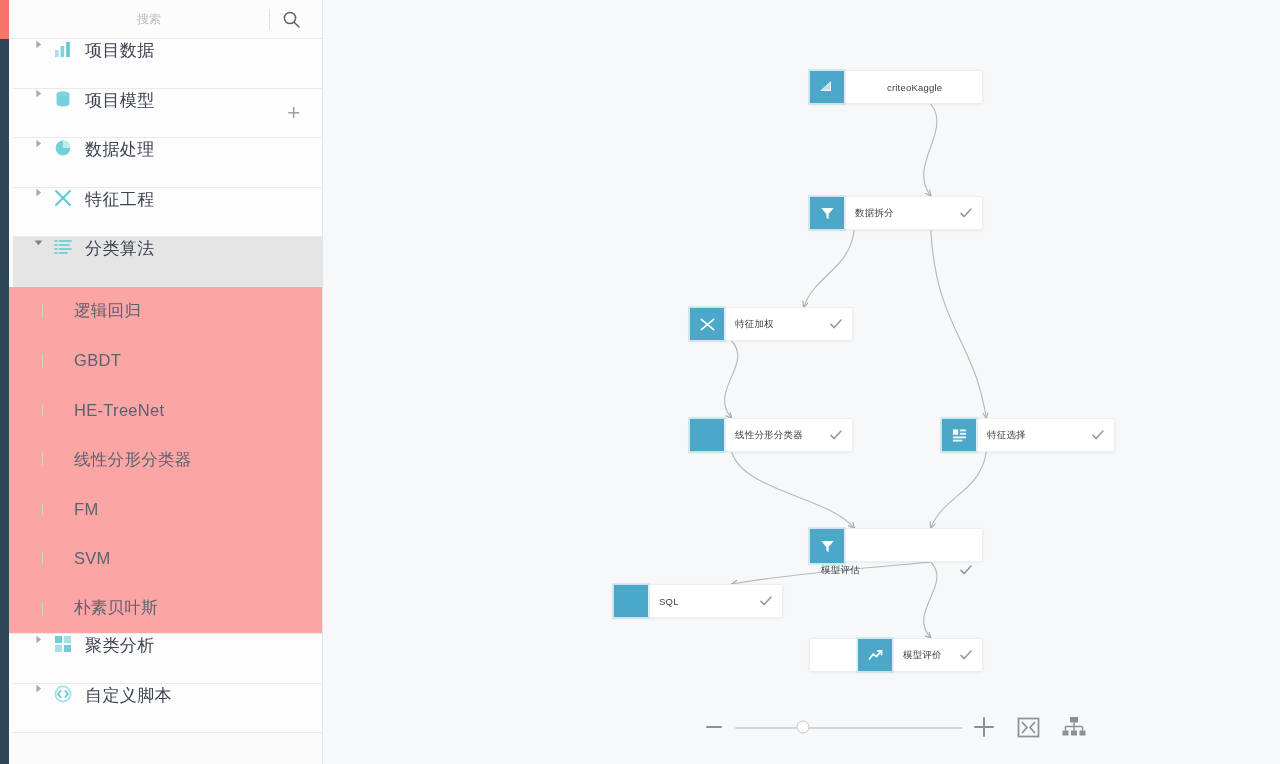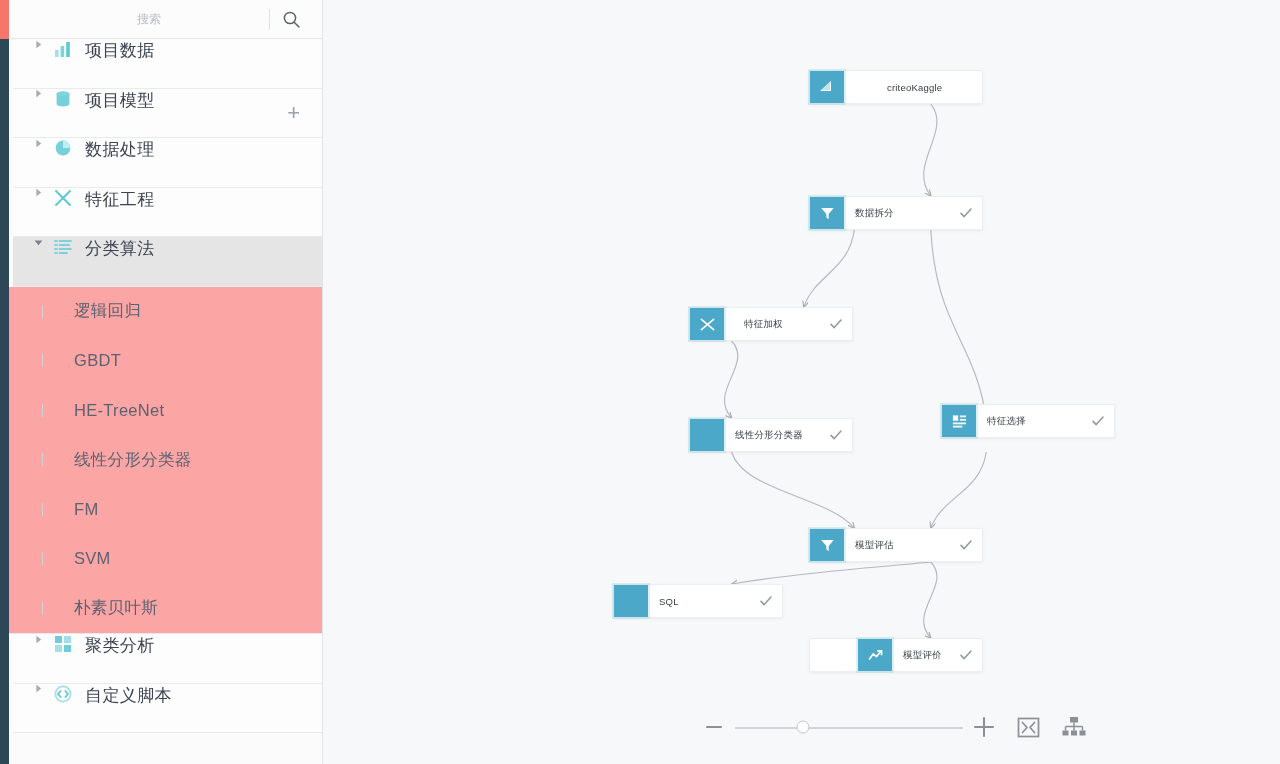--- a/index.html
+++ b/index.html
@@ -417,21 +417,21 @@
           </div>
           <div class="node-body">
             <span class="node-title">数据拆分</span>
             <span class="node-status">
               <svg width="14" height="14" viewBox="0 0 14 14" fill="none" stroke="#8f979f" stroke-width="1.5" stroke-linecap="round" stroke-linejoin="round">
                 <path d="M2 7.4 L5.2 10.6 L12 3"></path>
               </svg>
             </span>
           </div>
         </div>
-        <div class="node" style="left: 366px; top: 307px; width: 164px; gap: 9px;">
+        <div class="node" style="left: 366px; top: 307px; width: 164px;">
           <div class="node-badge">
             <svg width="17" height="17" viewBox="0 0 18 18" fill="none" stroke="#ffffff" stroke-width="1.7" stroke-linecap="round">
               <path d="M2.5 3.5 L15.5 14.5"></path>
               <path d="M15.5 3.5 L2.5 14.5"></path>
             </svg>
           </div>
           <div class="node-body">
             <span class="node-title">特征加权</span>
             <span class="node-status">
               <svg width="14" height="14" viewBox="0 0 14 14" fill="none" stroke="#8f979f" stroke-width="1.5" stroke-linecap="round" stroke-linejoin="round">
@@ -455,40 +455,40 @@
           </div>
           <div class="node-body">
             <span class="node-title">线性分形分类器</span>
             <span class="node-status">
               <svg width="14" height="14" viewBox="0 0 14 14" fill="none" stroke="#8f979f" stroke-width="1.5" stroke-linecap="round" stroke-linejoin="round">
                 <path d="M2 7.4 L5.2 10.6 L12 3"></path>
               </svg>
             </span>
           </div>
         </div>
-        <div class="node" style="left: 618px; top: 404px; width: 174px;">
+        <div class="node" style="left: 618px; top: 418px; width: 174px;">
           <div class="node-badge">
             <svg width="17" height="17" viewBox="0 0 18 18">
               <rect x="2" y="2.6" width="5.6" height="5.6" fill="#ffffff"></rect>
               <rect x="9.4" y="2.6" width="6.6" height="2" fill="#ffffff" opacity=".9"></rect>
               <rect x="9.4" y="6.2" width="6.6" height="2" fill="#ffffff" opacity=".9"></rect>
               <rect x="2" y="10" width="14" height="2" fill="#ffffff" opacity=".9"></rect>
               <rect x="2" y="13.4" width="10" height="2" fill="#ffffff" opacity=".9"></rect>
             </svg>
           </div>
           <div class="node-body">
             <span class="node-title">特征选择</span>
             <span class="node-status">
               <svg width="14" height="14" viewBox="0 0 14 14" fill="none" stroke="#8f979f" stroke-width="1.5" stroke-linecap="round" stroke-linejoin="round">
                 <path d="M2 7.4 L5.2 10.6 L12 3"></path>
               </svg>
             </span>
           </div>
         </div>
-        <div class="node" style="left: 486px; top: 528px; width: 174px;">
+        <div class="node" style="left: 486px; top: 528px; width: 174px; flex-direction: column;">
           <div class="node-badge">
             <svg width="17" height="17" viewBox="0 0 18 18">
               <path d="M2.4 3.2 H15.6 L10.2 9.4 V15 L7.8 13.2 V9.4 Z" fill="#ffffff"></path>
             </svg>
           </div>
           <div class="node-body">
             <span class="node-title">模型评估</span>
             <span class="node-status">
               <svg width="14" height="14" viewBox="0 0 14 14" fill="none" stroke="#8f979f" stroke-width="1.5" stroke-linecap="round" stroke-linejoin="round">
                 <path d="M2 7.4 L5.2 10.6 L12 3"></path>

